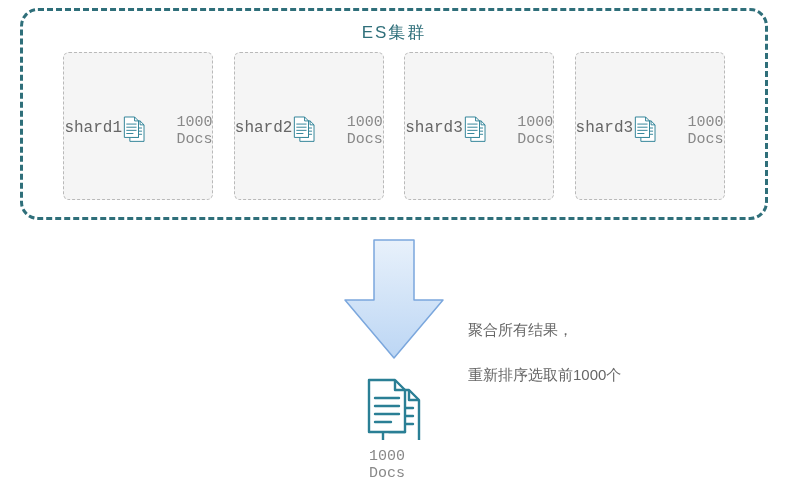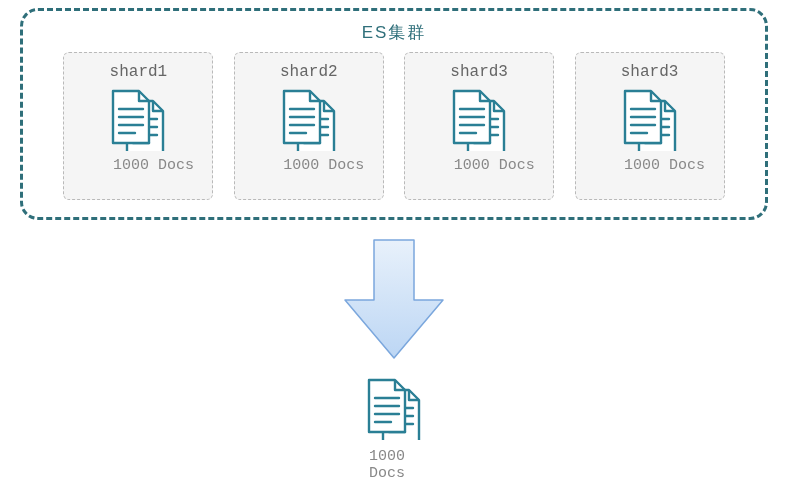--- a/index.html
+++ b/index.html
@@ -33,21 +33,21 @@
     gap: 0;
     padding: 0 20px;
   }
   .shard {
     width: 150px;
     height: 148px;
     background: #f5f5f5;
     border: 1px dashed #b9b9b9;
     border-radius: 6px;
     display: flex;
-    flex-direction: column;
+    flex-direction: row;
     align-items: center;
     padding-top: 10px;
   }
   .shard-label {
     font-family: "Courier New", monospace;
     font-size: 16px;
     color: #666;
     margin-bottom: 6px;
   }
   .doc-icon {
@@ -213,21 +213,22 @@
       <linearGradient id="arrowgrad" x1="0" y1="0" x2="0" y2="1">
         <stop offset="0%" stop-color="#e8f1fb"></stop>
         <stop offset="100%" stop-color="#bcd6f4"></stop>
       </linearGradient>
     </defs>
     <path d="M35 6 L75 6 L75 66 L104 66 L55 124 L6 66 L35 66 Z" fill="url(#arrowgrad)" stroke="#7ba7dd" stroke-width="1.5" stroke-linejoin="round"></path>
   </svg>
 </div>
 
 <div class="annotation">
-  <br>
+  <span>聚合所有结果，</span><br>
+  <span>重新排序选取前1000个</span>
 </div>
 
 <div class="result">
   <div class="doc-icon">
   <svg viewBox="0 0 62 64" width="100%" height="100%">
 
     <g transform="translate(18,12)">
       <path d="M2 2 H28 L38 12 V54 H2 Z" fill="#fff" stroke="#2a7f95" stroke-width="2.4" stroke-linejoin="round"></path>
       <path d="M28 2 V12 H38" fill="none" stroke="#2a7f95" stroke-width="2.4" stroke-linejoin="round"></path>
       <line x1="8" y1="20" x2="32" y2="20" stroke="#2a7f95" stroke-width="2.4" stroke-linecap="round"></line>

